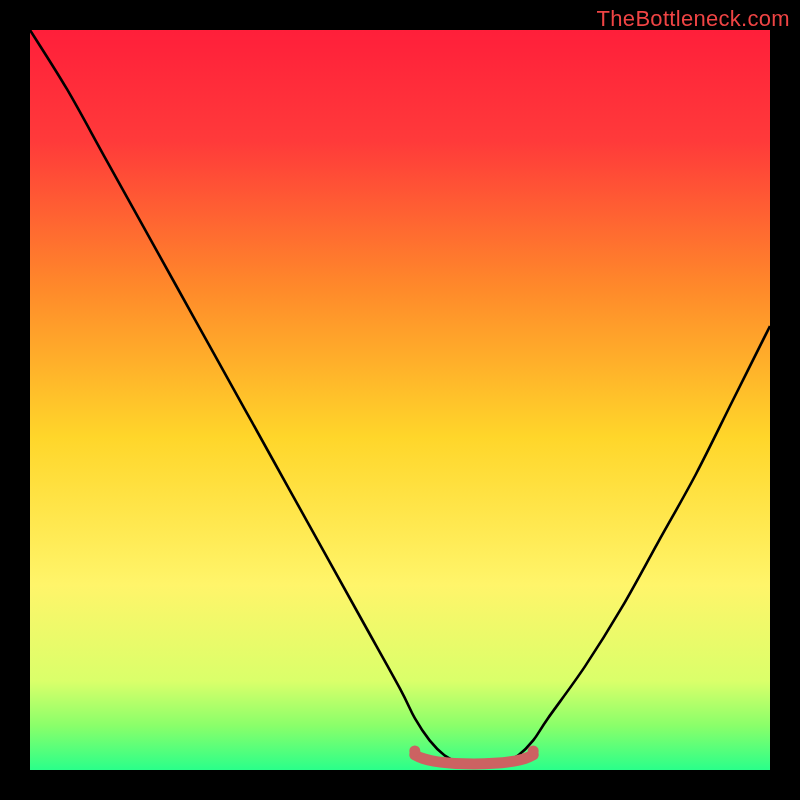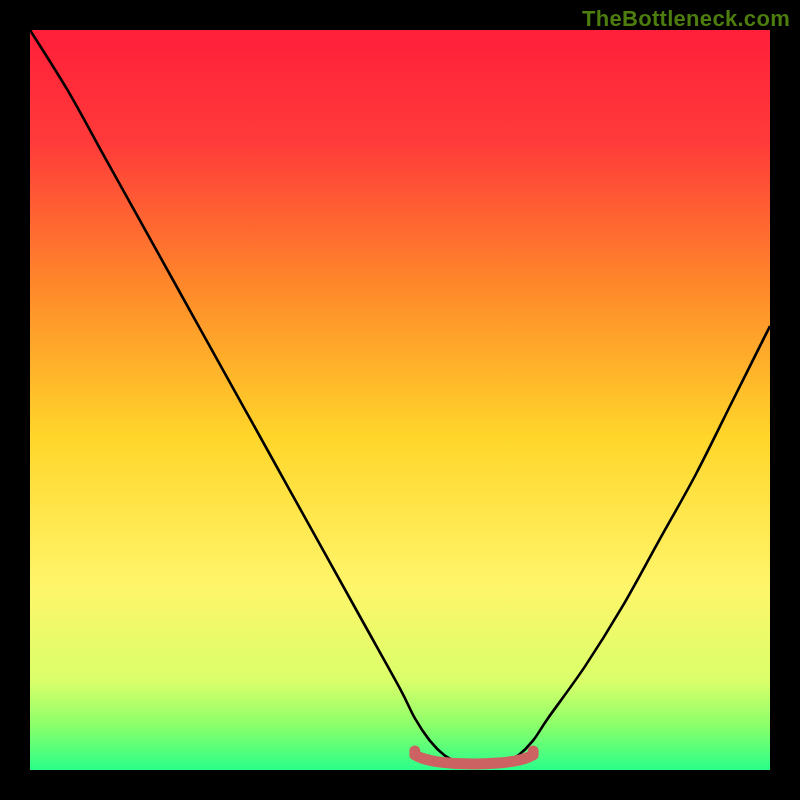--- a/index.html
+++ b/index.html
@@ -14,23 +14,23 @@
   .frame {
     position: relative;
     width: 800px;
     height: 800px;
     background: #000;
   }
   .attribution {
     position: absolute;
     top: 6px;
     right: 10px;
-    color: #4d7c0f;
+    color: #ef4444;
     font-size: 22px;
-    font-weight: 700;
+    font-weight: 400;
     letter-spacing: 0.3px;
     z-index: 10;
   }
   .plot-area {
     position: absolute;
     left: 30px;
     top: 30px;
     width: 740px;
     height: 740px;
   }

